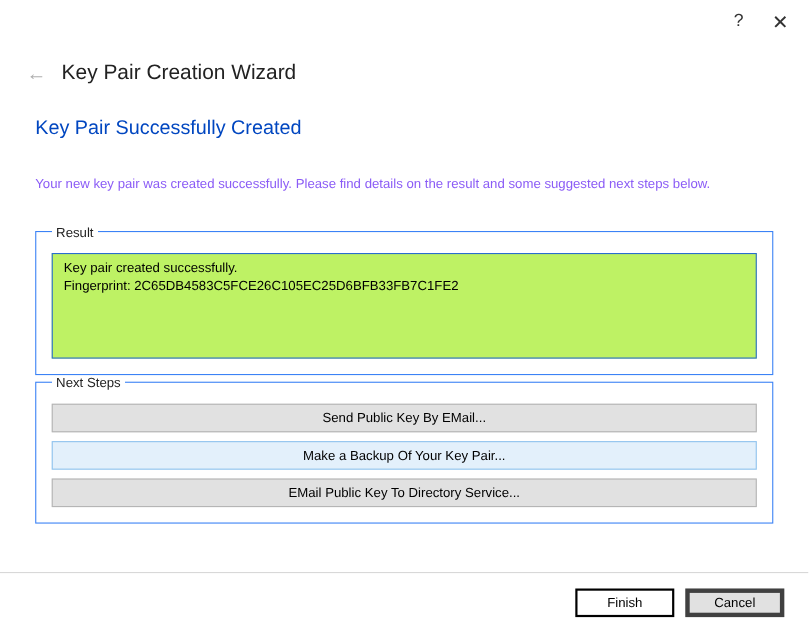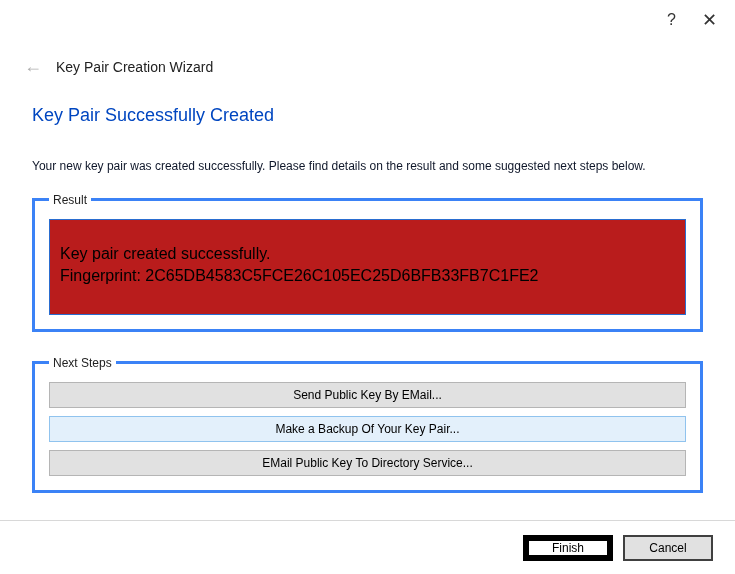--- a/index.html
+++ b/index.html
@@ -31,53 +31,53 @@
       align-items: center;
       padding: 16px 24px 8px 24px;
       gap: 14px;
     }
     .back-arrow {
       font-size: 18px;
       color: #b0b0b0;
       cursor: default;
     }
     .wizard-title {
-      font-size: 14px;
+      font-size: 19px;
       color: #222;
     }
     .content {
       padding: 20px 32px 10px 32px;
     }
     .heading {
       font-size: 18px;
       color: #0046c0;
       margin-bottom: 32px;
     }
     .description {
       font-size: 12px;
-      color: #0f172a;
+      color: #8b5cf6;
       line-height: 1.4;
-      margin-bottom: 18px;
+      margin-bottom: 28px;
     }
     fieldset {
-      border: 3px solid #3b82f6;
-      margin-bottom: 24px;
+      border: 1px solid #3b82f6;
+      margin-bottom: 0;
       padding: 12px 14px 14px 14px;
     }
     legend {
       font-size: 12px;
       color: #222;
       padding: 0 4px;
     }
     .result-box {
       border: 1px solid #2a6dcf;
-      background: #b91c1c;
-      padding: 23px 10px;
+      background: #bef264;
+      padding: 4px 10px;
       min-height: 96px;
-      font-size: 16px;
+      font-size: 12px;
       line-height: 1.4;
       color: #000;
       white-space: pre-line;
     }
     .step-buttons {
       display: flex;
       flex-direction: column;
       gap: 8px;
     }
     .step-btn {
@@ -105,26 +105,26 @@
       justify-content: flex-end;
       align-items: center;
       padding: 0 22px;
       gap: 10px;
     }
     .footer button {
       width: 90px;
       height: 26px;
       font-size: 12px;
       font-family: inherit;
-      border: 2px solid #404040;
+      border: 4px solid #404040;
       background: #e1e1e1;
       cursor: pointer;
     }
     .footer button.primary {
-      border: 6px solid #000000;
+      border: 2px solid #000000;
       background: #fff;
     }
   </style>
 </head>
 <body>
 
 <div class="titlebar">
   <span class="help-icon">?</span>
   <span class="close-icon">✕</span>
 </div>

